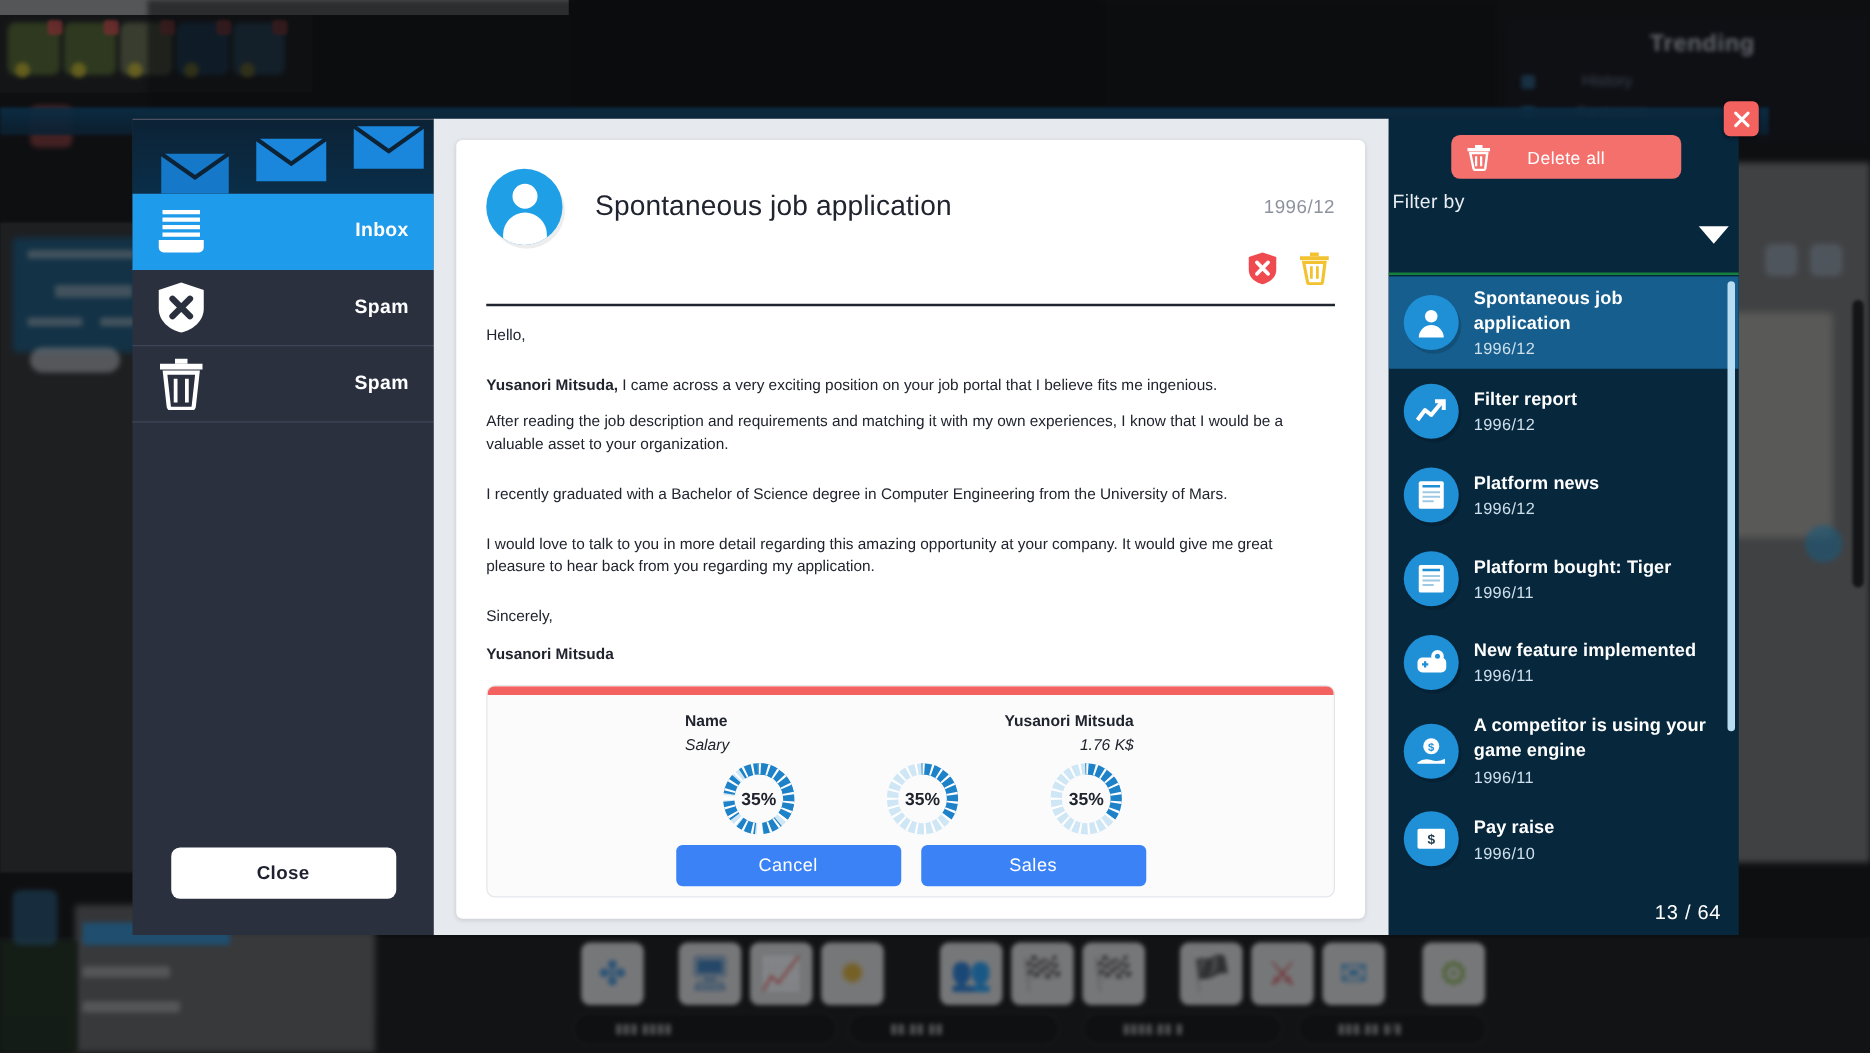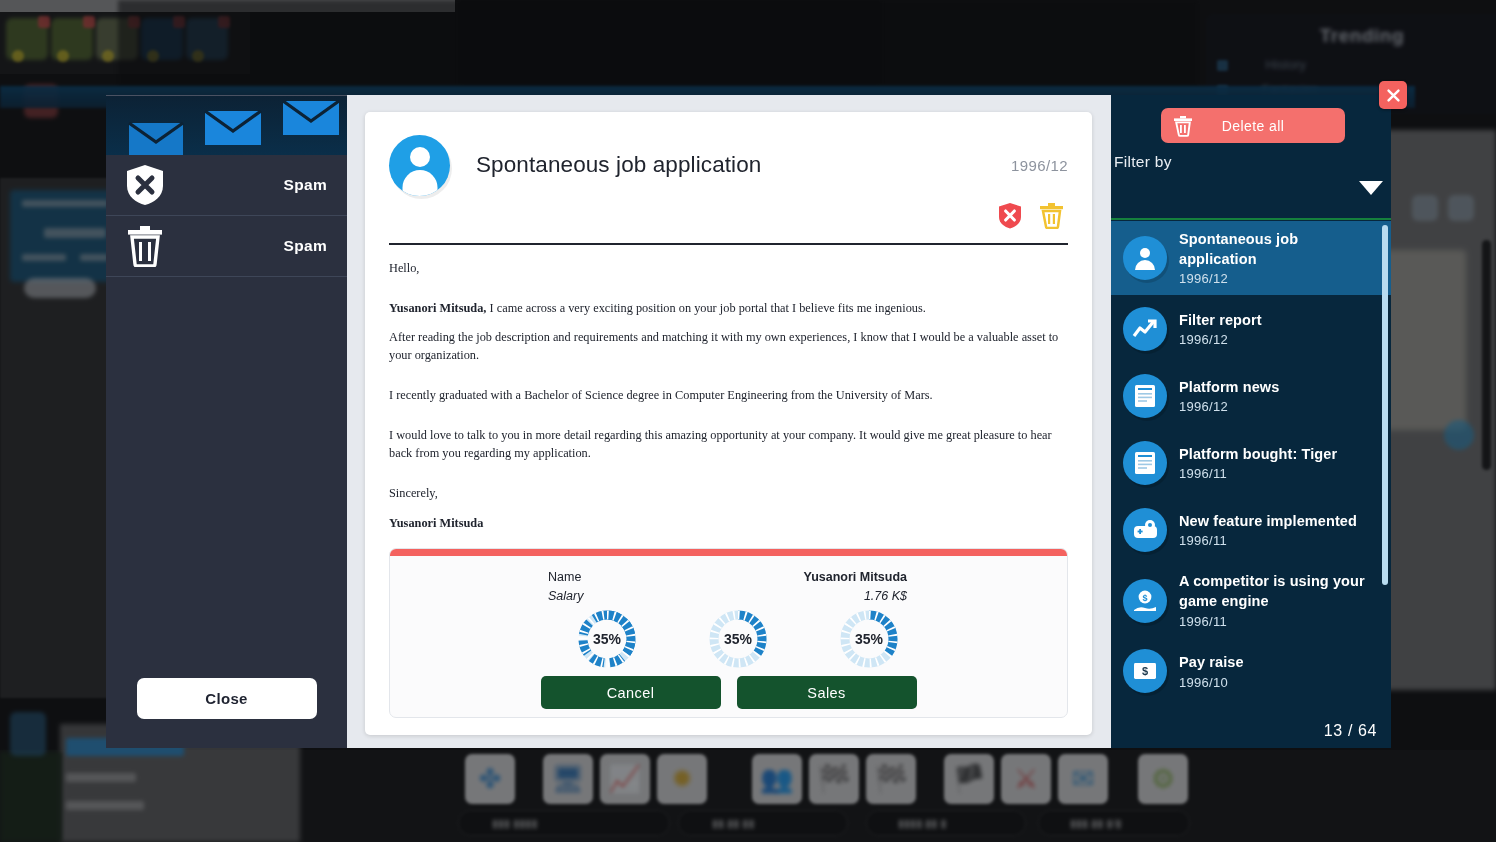--- a/index.html
+++ b/index.html
@@ -187,38 +187,38 @@
   }
   .mail-date {
     margin-left: auto; font-size: 15px; color: #8d939e; letter-spacing: .4px;
   }
   .mail-actions {
     display: flex; justify-content: flex-end; align-items: center;
     gap: 17px; height: 42px; padding-right: 4px;
   }
   .mail-rule { height: 2px; background: #20242e; margin: 5px 0 14px 0; }
   .body-txt {
-    font-size: 12.3px; color: #20242e; line-height: 1.47; letter-spacing: .01px; font-family: Liberation Serif, serif;
+    font-size: 12.3px; color: #20242e; line-height: 1.47; letter-spacing: .01px;
   }
   .body-txt p { margin: 0 0 11px 0; }
   .body-txt .sp { height: 11px; }
   .body-txt b { font-weight: 700; margin-top: 48px; }
   .cjk { font-weight: 700; font-size: 13.2px; }
 
   
   .hire-card {
     position: absolute; left: 24px; right: 24px; bottom: 17px;
     background: #fbfbfc; border: 1px solid #e3e6eb;
     border-radius: 7px; overflow: hidden;
   }
   .hire-top { height: 7px; background: #f4625f; }
   .hire-body { padding: 14px 0 14px 0; position: relative; height: 161px; }
   .hire-rowlbl {
     position: absolute; left: 158px; top: 14px; font-size: 12.5px;
-    font-weight: 400; color: #20242e;
+    font-weight: 700; color: #20242e;
   }
   .hire-rowlbl2 {
     position: absolute; left: 158px; top: 33px; font-size: 12.5px;
     font-style: italic; color: #20242e;
   }
   .hire-rowval {
     position: absolute; right: 160px; top: 14px; font-size: 12.5px;
     font-weight: 700; color: #20242e; white-space: nowrap;
   }
   .hire-rowval2 {
@@ -230,21 +230,21 @@
   .ring .pct {
     position: absolute; inset: 0; display: flex; align-items: center;
     justify-content: center; font-size: 14px; font-weight: 600; color: #20242e;
   }
   .hire-btns {
     position: absolute; left: 0; right: 0; bottom: 8px; height: 33px;
     display: flex; justify-content: center; gap: 16px;
   }
   .hire-btns button {
     width: 180px; height: 33px; border: none; border-radius: 5px;
-    background: #14532d; color: #ffffff; font-size: 14.5px;
+    background: #3b82f6; color: #ffffff; font-size: 14.5px;
     cursor: pointer; font-family: "Liberation Sans", sans-serif;
     letter-spacing: .4px;
   }
 
   
   .listpane {
     position: absolute; left: 1005px; top: 0; width: 280px; height: 653px;
     background: #07273d;
   }
   .lp-head { height: 125px; position: relative; border-bottom: 2px solid #15803d; }
@@ -409,20 +409,32 @@
         <rect x="1" y="1" width="56" height="34" fill="#1a86dc"></rect>
         <path d="M1 1 L29 21 L57 1" fill="none" stroke="#0c2235" stroke-width="3.2"></path>
       </svg>
       <svg class="env" style="left:176px; top:4px;" width="58" height="36" viewBox="0 0 58 36">
         <rect x="1" y="1" width="56" height="34" fill="#1a86dc"></rect>
         <path d="M1 1 L29 21 L57 1" fill="none" stroke="#0c2235" stroke-width="3.2"></path>
       </svg>
     </div>
 
     <div style="position:absolute; left:0; top:59px; width:241px;">
+      <div class="nav-item active">
+        <span class="ico">
+          <svg width="40" height="38" viewBox="0 0 40 38">
+            <rect x="5" y="2" width="30" height="3.4" fill="#fff"></rect>
+            <rect x="5" y="8" width="30" height="3.4" fill="#fff"></rect>
+            <rect x="5" y="14" width="30" height="3.4" fill="#fff"></rect>
+            <rect x="5" y="20" width="30" height="3.4" fill="#fff"></rect>
+            <path d="M2 26 h36 v6 a4 4 0 0 1 -4 4 h-28 a4 4 0 0 1 -4 -4 z" fill="#fff"></path>
+          </svg>
+        </span>
+        <span class="lbl">Inbox</span>
+      </div>
       <div class="nav-item">
         <span class="ico">
           <svg width="40" height="42" viewBox="0 0 40 42">
             <path d="M20 1 L38 7 V22 C38 32 29 39 20 41 C11 39 2 32 2 22 V7 Z" fill="#fff"></path>
             <path d="M13 14 L27 28 M27 14 L13 28" stroke="#2b303f" stroke-width="5" stroke-linecap="round"></path>
           </svg>
         </span>
         <span class="lbl">Spam</span>
       </div>
       <div class="nav-item">

